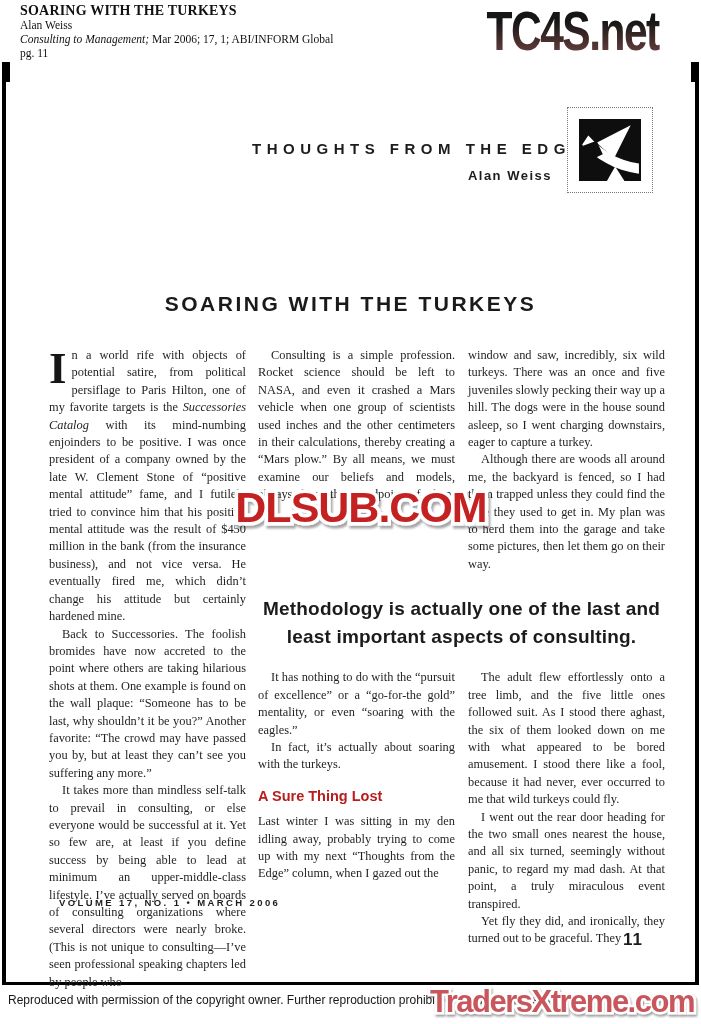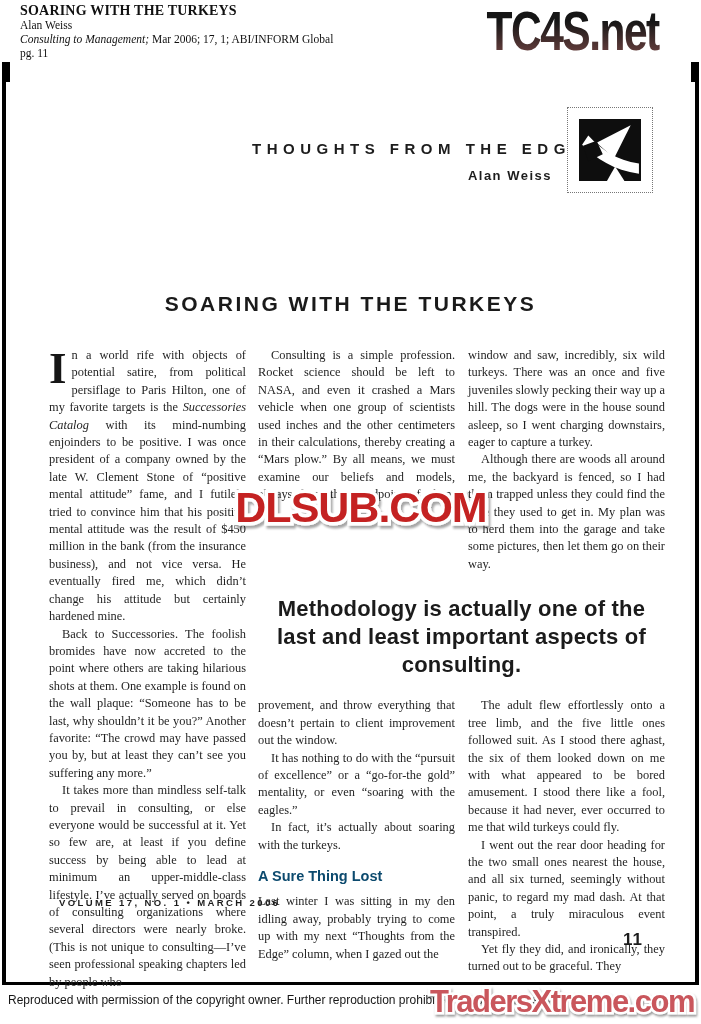--- a/index.html
+++ b/index.html
@@ -45,25 +45,25 @@
   .gut{width:12px;flex:none;}
   .right-block{width:407px;}
   .row2{display:flex;}
   .row2 .col{width:197px;}
   .row2 .gutter2{width:13px;flex:none;}
   .upper-row{min-height:214px;}
   .dropcap{float:left;font-size:45px;line-height:37px;padding:3px 5px 0 0;font-weight:bold;color:#161616;}
   .it{font-style:italic;}
 
   .pullquote{margin:22px 4px 18px 4px;text-align:center;
-             font-family:"Liberation Sans", sans-serif;font-size:22px;font-weight:bold;
+             font-family:"Liberation Sans", sans-serif;font-size:19px;font-weight:bold;
              line-height:28px;color:#1b1b1b;letter-spacing:.2px;}
 
   .subhead{font-family:"Liberation Sans", sans-serif;font-size:14.5px;font-weight:bold;
-           color:#0c4a6e;margin:14px 0 8px 0 !important;text-align:left;text-indent:0 !important;}
+           color:#b91c1c;margin:14px 0 8px 0 !important;text-align:left;text-indent:0 !important;}
 
   
   .vol-line{position:absolute;left:53px;top:835px;font-family:"Liberation Sans", sans-serif;
             font-size:9.5px;font-weight:bold;letter-spacing:2.4px;color:#1c1c1c;}
   .page-num{position:absolute;right:52px;top:868px;font-family:"Liberation Sans", sans-serif;
             font-size:17px;font-weight:bold;letter-spacing:1px;color:#1c1c1c;}
 
   
   .copyright{position:absolute;left:8px;top:993px;font-family:"Liberation Sans", sans-serif;
              font-size:12.5px;color:#161616;transform:scaleX(.96);transform-origin:left;}
@@ -135,21 +135,20 @@
           <div class="col">
             <p>window and saw, incredibly, six wild turkeys. There was an once and five juveniles slowly pecking their way up a hill. The dogs were in the house sound asleep, so I went charging downstairs, eager to capture a turkey.</p>
             <p class="ind">Although there are woods all around me, the backyard is fenced, so I had them trapped unless they could find the hole they used to get in. My plan was to herd them into the garage and take some pictures, then let them go on their way.</p>
           </div>
         </div>
 
         <div class="pullquote">Methodology is actually one of the last and least important aspects of consulting.</div>
 
         <div class="row2">
           <div class="col">
-            <p>provement, and throw everything that doesn’t pertain to client improvement out the window.</p>
             <p class="ind">It has nothing to do with the “pursuit of excellence” or a “go-for-the gold” mentality, or even “soaring with the eagles.”</p>
             <p class="ind">In fact, it’s actually about soaring with the turkeys.</p>
             <p class="subhead">A Sure Thing Lost</p>
             <p>Last winter I was sitting in my den idling away, probably trying to come up with my next “Thoughts from the Edge” column, when I gazed out the</p>
           </div>
           <div class="gutter2"></div>
           <div class="col">
             <p class="ind">The adult flew effortlessly onto a tree limb, and the five little ones followed suit. As I stood there aghast, the six of them looked down on me with what appeared to be bored amusement. I stood there like a fool, because it had never, ever occurred to me that wild turkeys could fly.</p>
             <p class="ind">I went out the rear door heading for the two small ones nearest the house, and all six turned, seemingly without panic, to regard my mad dash. At that point, a truly miraculous event transpired.</p>
             <p class="ind">Yet fly they did, and ironically, they turned out to be graceful. They</p>

